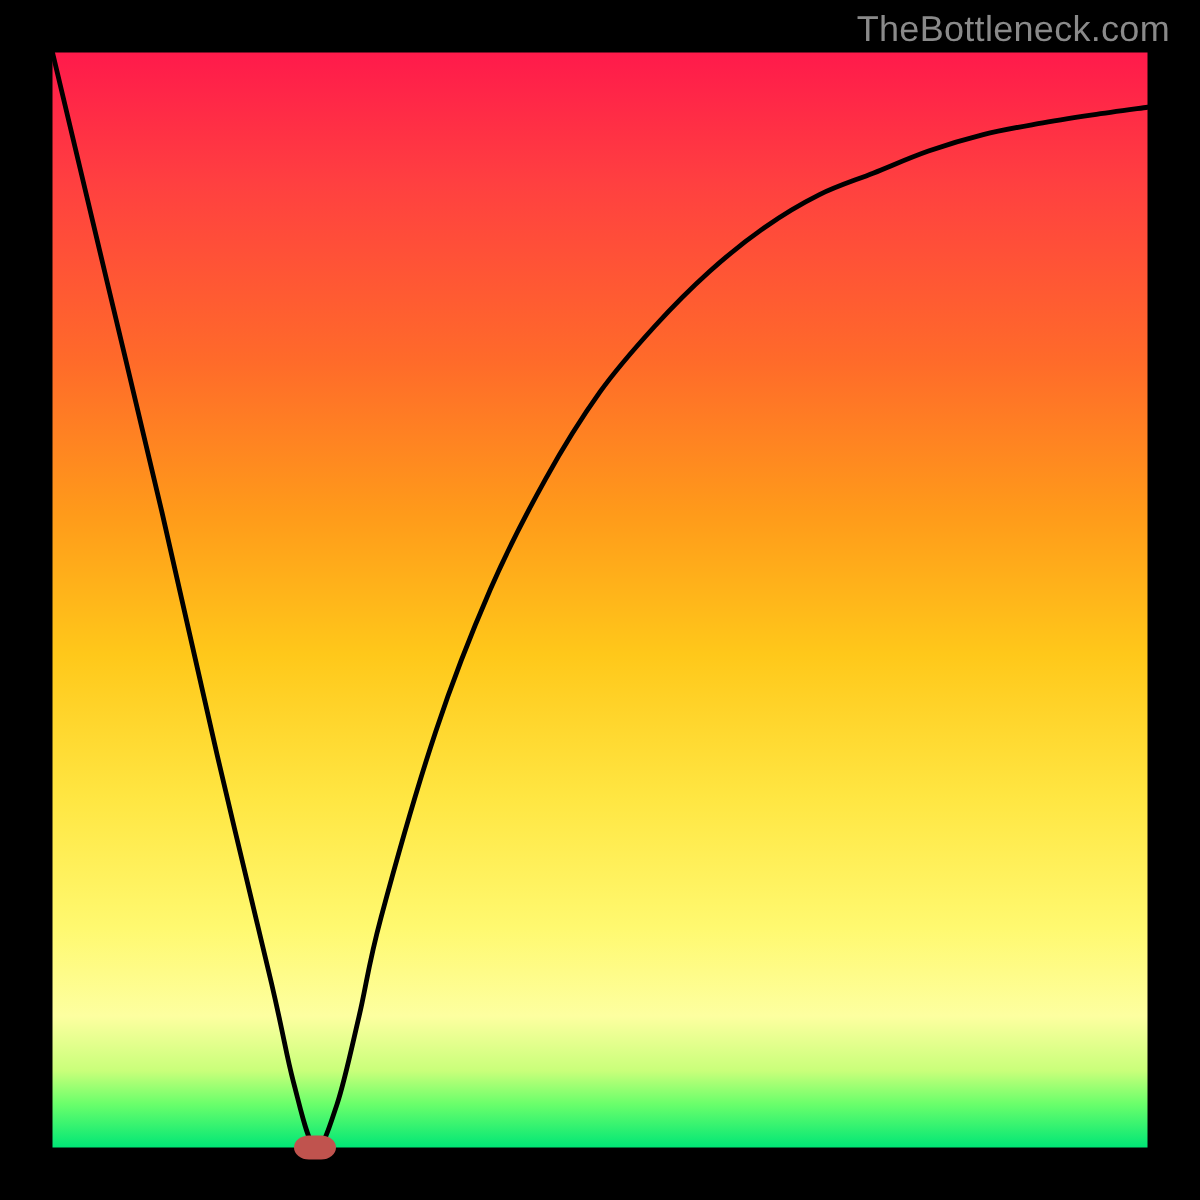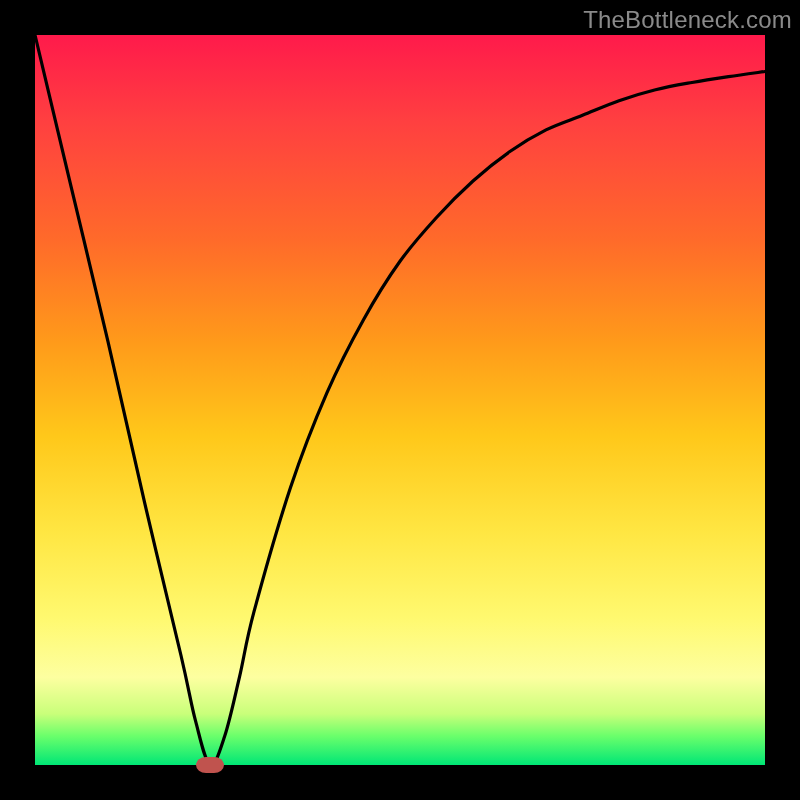--- a/index.html
+++ b/index.html
@@ -35,21 +35,21 @@
       #fff970 80%,
       #fdffa0 88%,
       #c9ff7a 93%,
       #6bff6b 96%,
       #00e676 100%
     );
   }
   .watermark {
     position: absolute;
     top: 6px;
-    right: 8px;
+    right: 20px;
     color: #8a8a8a;
     font-size: 24px;
     font-weight: 500;
     letter-spacing: 0.2px;
     user-select: none;
   }
   svg.curve {
     position: absolute;
     left: 0;
     top: 0;

